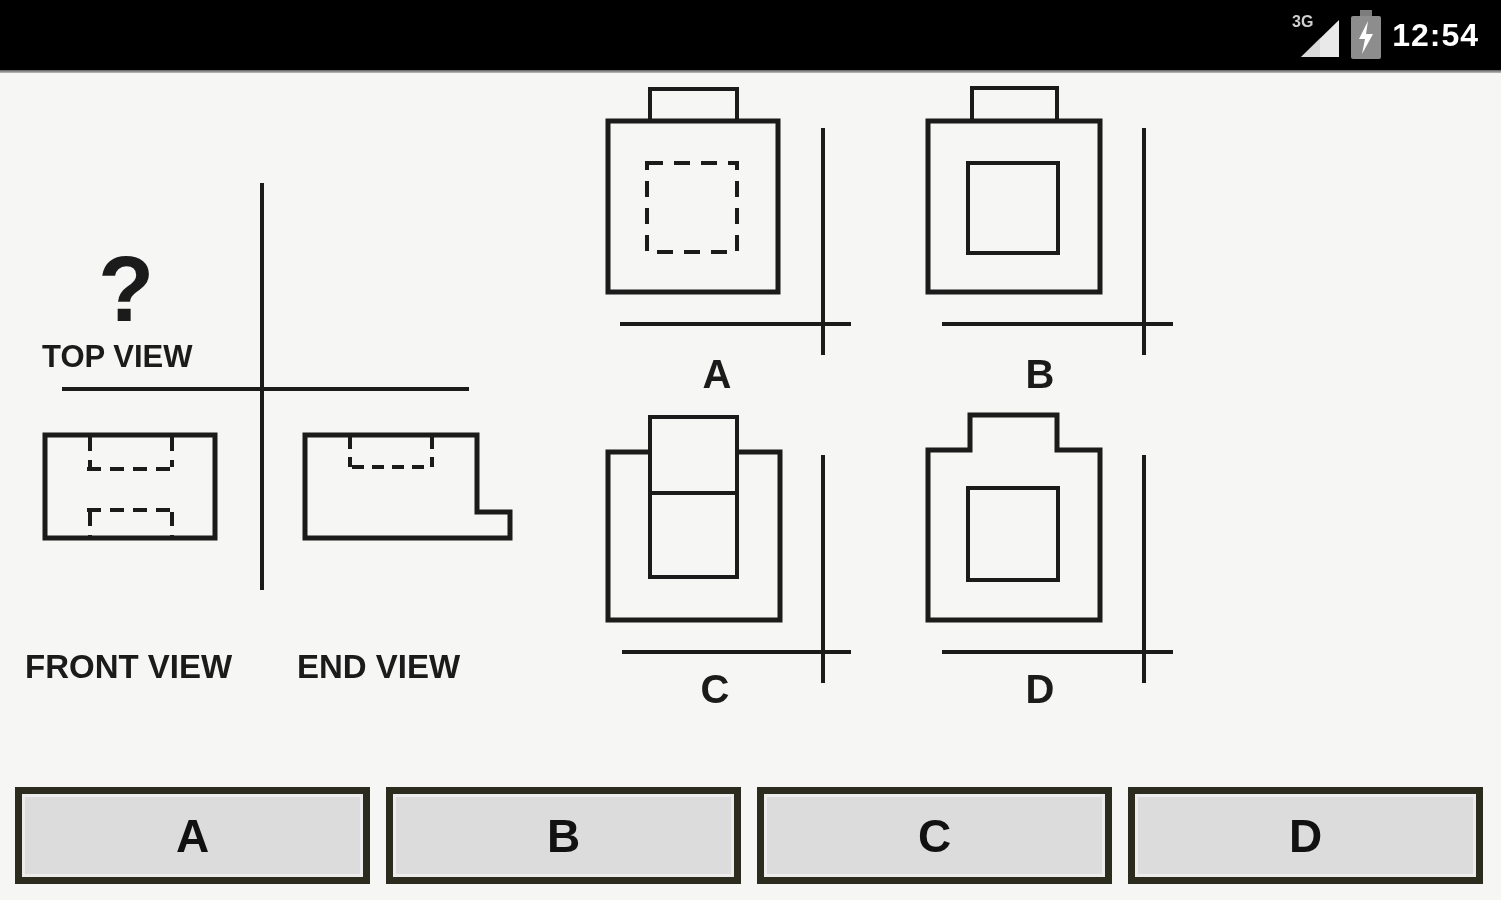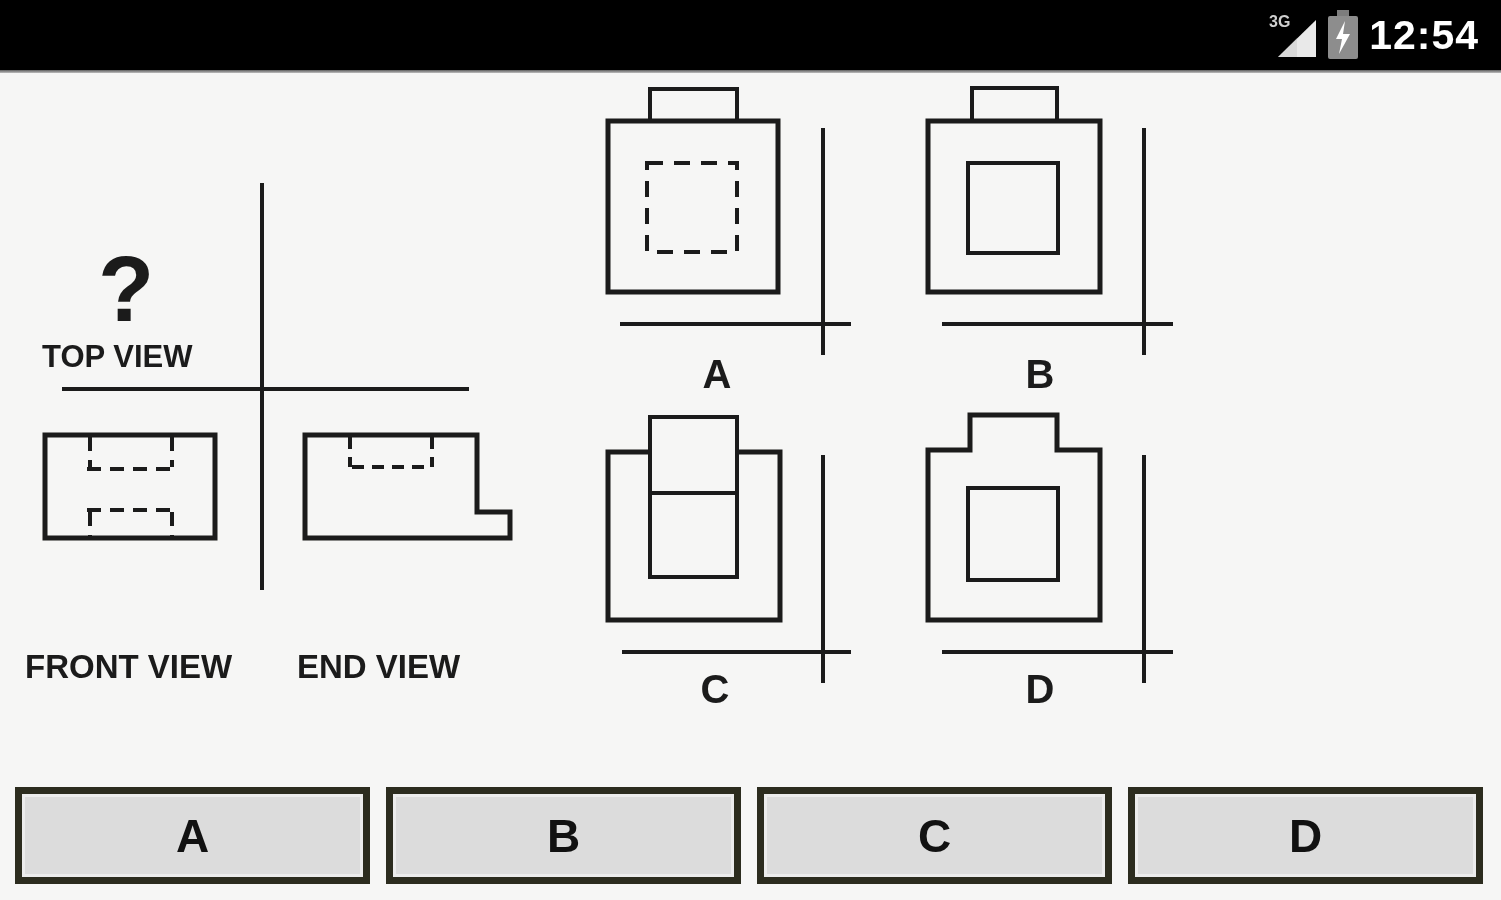--- a/index.html
+++ b/index.html
@@ -4,21 +4,21 @@
 <style>
   html,body{margin:0;padding:0;width:1501px;height:900px;overflow:hidden;
     font-family:"Liberation Sans",sans-serif;background:#f6f6f5;}
   .stage{position:relative;width:1501px;height:900px;background:#f6f6f5;}
 
   
   .statusbar{position:absolute;left:0;top:0;width:1501px;height:70px;background:#000;
     display:flex;align-items:center;justify-content:flex-end;gap:10px;padding-right:22px;box-sizing:border-box;z-index:5;}
   .statusbar-divider{position:absolute;left:0;top:70px;width:1501px;height:3px;
     background:linear-gradient(#5f5f5f,#bdbdbd);z-index:5;}
-  .sb-time{color:#ffffff;font-size:41px;font-weight:bold;letter-spacing:1px;line-height:1;}
+  .sb-time{color:#ffffff;font-size:32px;font-weight:bold;letter-spacing:1px;line-height:1;}
 
   
   .artwork{position:absolute;left:0;top:0;width:1501px;height:900px;z-index:1;}
   .artwork text{fill:#1b1b1b;}
   .lbl{font-family:"Liberation Sans",sans-serif;font-weight:bold;}
 
   
   .answers{position:absolute;left:15px;top:787px;width:1468px;height:97px;display:flex;gap:16px;z-index:6;}
   .answer-btn{flex:1;height:97px;background:#dcdcdc;border:7px solid #2c2c1e;
     box-shadow:inset 0 0 0 3px #ececec;color:#111111;font-family:"Liberation Sans",sans-serif;

